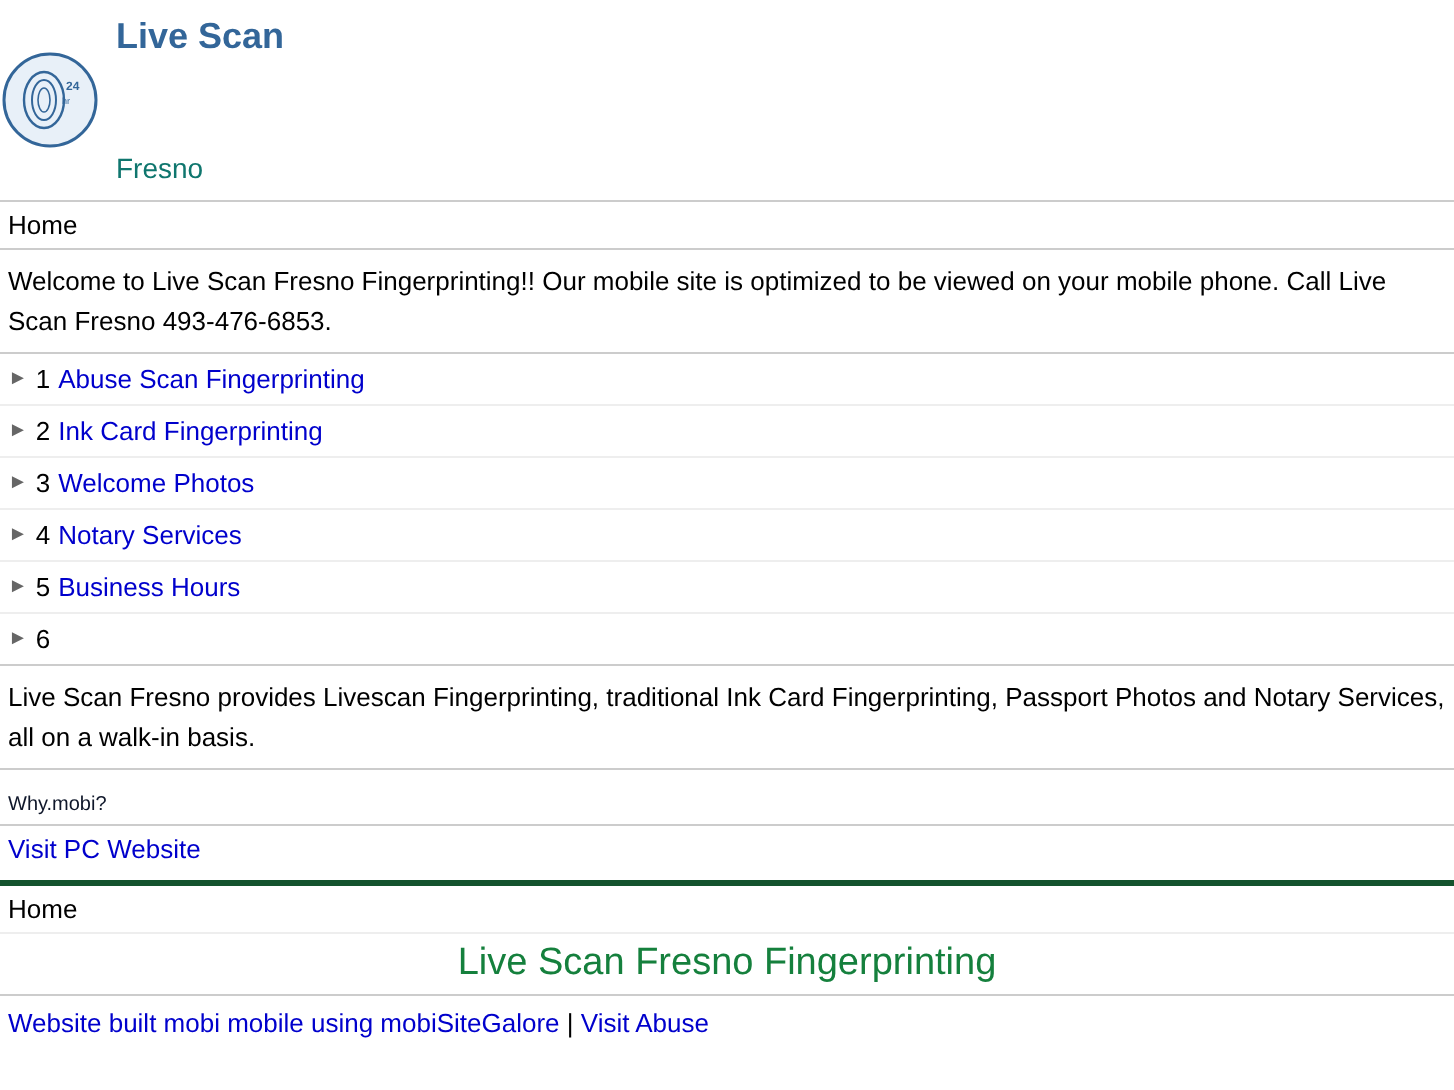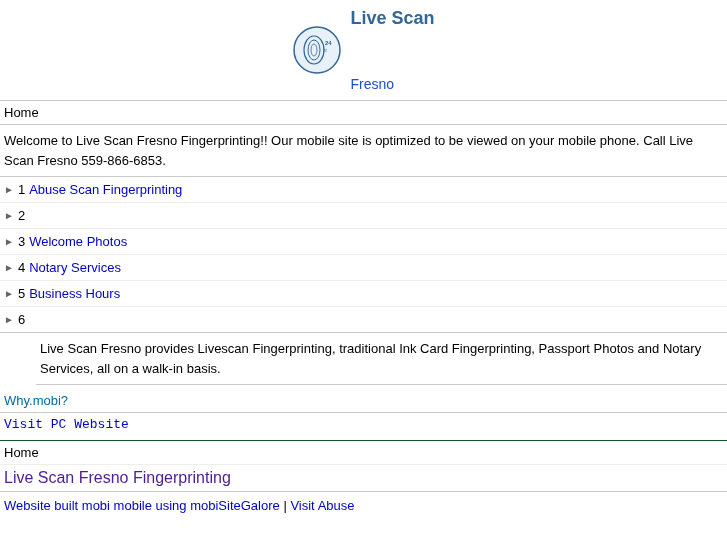--- a/index.html
+++ b/index.html
@@ -12,21 +12,21 @@
       font-family: Arial, sans-serif;
       font-size: 13px;
       background: #ffffff;
       color: #000000;
       width: 727px;
       min-height: 545px;
     }
 
     .header {
       display: flex;
-      justify-content: center;
+      justify-content: flex-start;
       align-items: center;
       padding: 8px 0;
       border-bottom: 1px solid #cccccc;
     }
 
     .logo-container {
       display: flex;
       align-items: center;
       gap: 8px;
     }
@@ -43,21 +43,21 @@
     }
 
     .logo-text .live-scan {
       font-size: 18px;
       font-weight: bold;
       color: #336699;
     }
 
     .logo-text .fresno {
       font-size: 14px;
-      color: #1d4ed8;
+      color: #0f766e;
       margin-top: 46px;
     }
 
     .breadcrumb {
       padding: 4px 4px;
       font-size: 13px;
       color: #000;
       border-bottom: 1px solid #cccccc;
     }
 
@@ -99,58 +99,57 @@
     .nav-num {
       color: #000;
       font-size: 13px;
     }
 
     .description {
       padding: 6px 4px;
       font-size: 13px;
       line-height: 1.5;
       border-bottom: 1px solid #cccccc;
-      margin-left: 36px;
     }
 
     .why-mobi {
       padding: 8px 4px 4px 4px;
       border-bottom: 1px solid #cccccc;
     }
 
     .why-mobi a {
-      color: #0369a1;
-      text-decoration: none;
-      font-size: 13px;
+      color: #0f172a;
+      text-decoration: none;
+      font-size: 10px;
     }
 
     .visit-pc {
       padding: 4px 4px 8px 4px;
-      border-bottom: 1px solid #14532d;
-      font-family: Liberation Mono, monospace;
+      border-bottom: 3px solid #14532d;
     }
 
     .visit-pc a {
       color: #0000cc;
       text-decoration: none;
       font-size: 13px;
     }
 
     .footer-home {
       padding: 4px 4px;
       font-size: 13px;
       color: #000;
       border-bottom: 1px solid #eeeeee;
     }
 
     .footer-title {
       padding: 4px 4px;
-      font-size: 16px;
-      color: #4c1d95;
-      border-bottom: 1px solid #cccccc;
+      font-size: 19px;
+      color: #15803d;
+      border-bottom: 1px solid #cccccc;
+      text-align: center;
     }
 
     .footer-links {
       padding: 6px 4px;
       font-size: 13px;
     }
 
     .footer-links a {
       color: #0000cc;
       text-decoration: none;
@@ -178,32 +177,33 @@
       <span class="fresno">Fresno</span>
     </div>
   </div>
 </div>
 
 <div class="breadcrumb">
   <span>Home</span>
 </div>
 
 <div class="welcome-text">
-  <span>Welcome to Live Scan Fresno Fingerprinting!! Our mobile site is optimized to be viewed on your mobile phone. Call Live Scan Fresno 559-866-6853.</span>
+  <span>Welcome to Live Scan Fresno Fingerprinting!! Our mobile site is optimized to be viewed on your mobile phone. Call Live Scan Fresno 493-476-6853.</span>
 </div>
 
 <ul class="nav-list">
   <li>
     <span class="arrow">►</span>
     <span class="nav-num">1</span>
     <a href="#">Abuse Scan Fingerprinting</a>
   </li>
   <li>
     <span class="arrow">►</span>
     <span class="nav-num">2</span>
+    <a href="#">Ink Card Fingerprinting</a>
   </li>
   <li>
     <span class="arrow">►</span>
     <span class="nav-num">3</span>
     <a href="#">Welcome Photos</a>
   </li>
   <li>
     <span class="arrow">►</span>
     <span class="nav-num">4</span>
     <a href="#">Notary Services</a>

